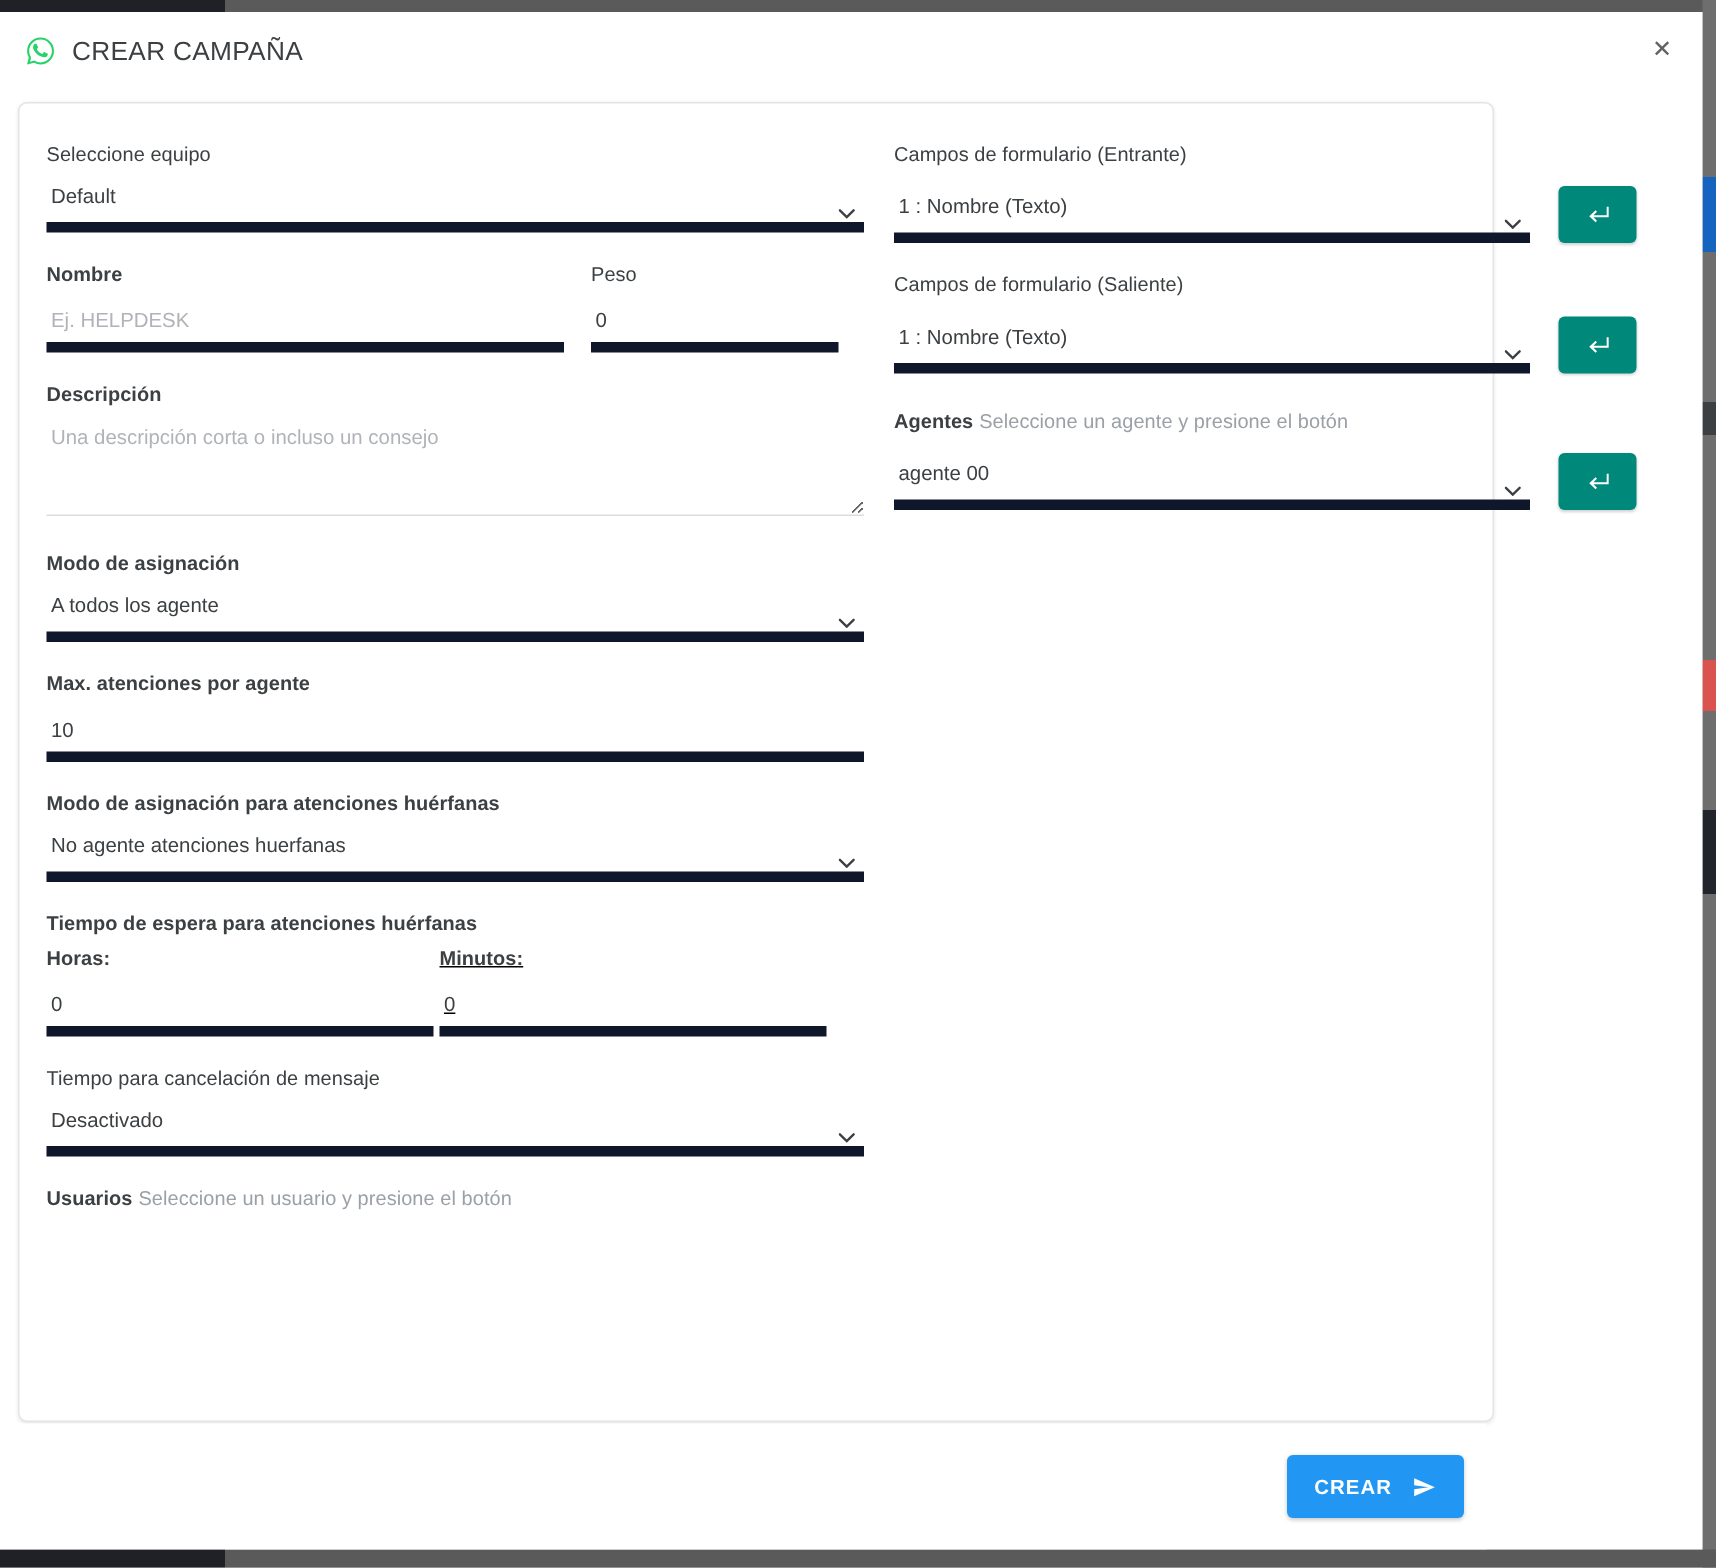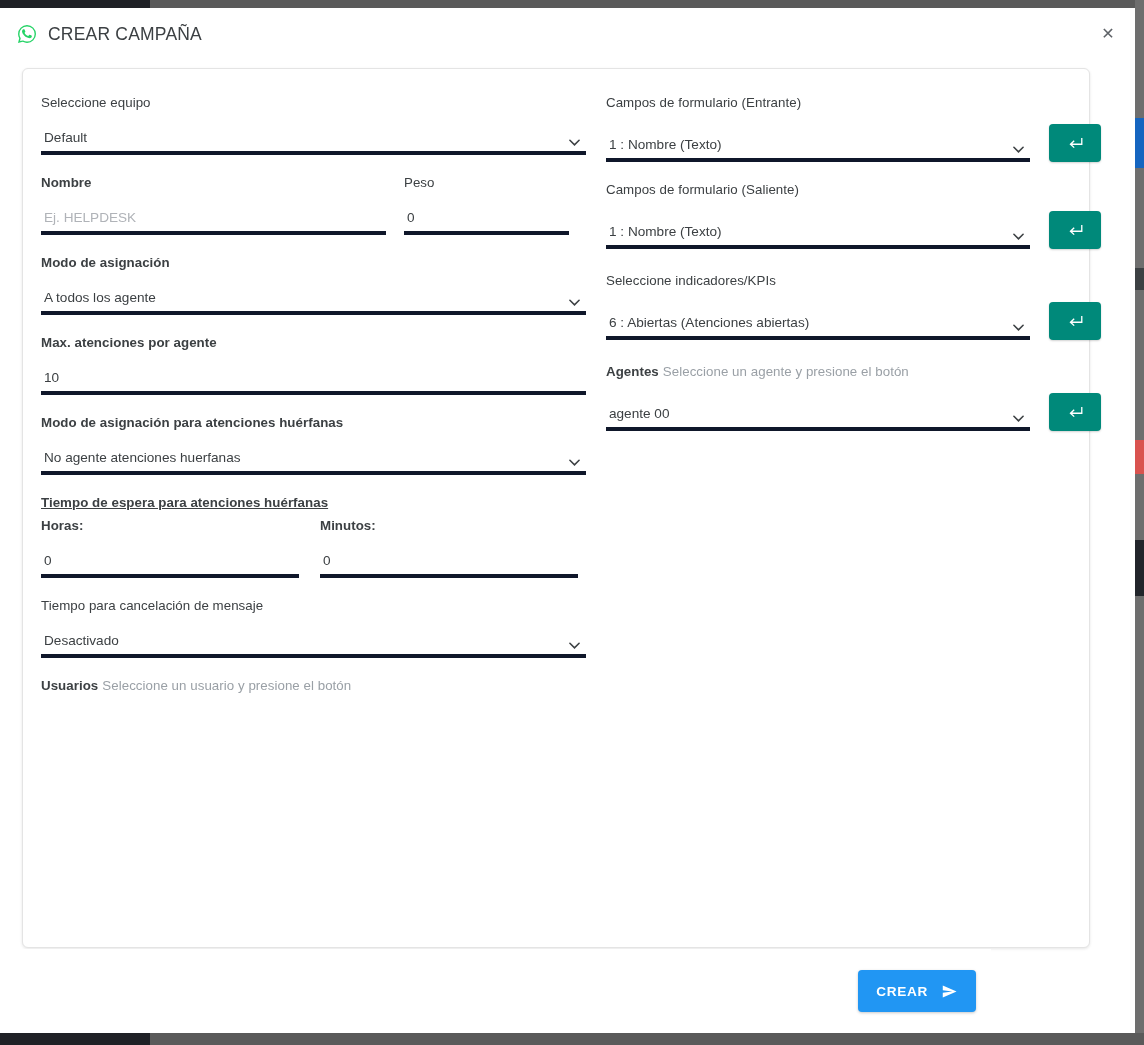--- a/index.html
+++ b/index.html
@@ -63,22 +63,22 @@
     cursor: pointer;
     color: #5f6368;
     font-size: 16px;
     line-height: 1;
     background: none; border: none;
   }
 
   
   .card {
     position: absolute;
-    left: 22px; top: 60px;
-    width: 1068px; height: 880px;
+    left: 12px; top: 60px;
+    width: 984px; height: 880px;
     background: #fff;
     border: 1px solid #e4e4e4;
     border-radius: 6px;
     box-shadow: 0 1px 3px rgba(0,0,0,.10);
   }
 
   .cols { display: flex; padding: 26px 18px 0 18px; }
   .col-left  { width: 545px; flex: none; padding-right: 0px; }
   .col-right { width: 515px; flex: none; padding-left: 20px; }
 
@@ -90,24 +90,23 @@
     font-weight: 600;
     display: block;
     margin-bottom: 14px;
     letter-spacing: .05px;
   }
   .lbl-reg { font-weight: 400; }
   .lbl-hint { font-weight: 400; color: #9aa0a6; margin-left: 4px; }
 
   .uline {
     position: relative;
-    border-bottom: 4px solid #0f172a;
+    border-bottom: 7px solid #0f172a;
     height: 31px;
     display: flex;
-    align-items: flex-end;
   }
   .uline input,
   .uline .valtext {
     border: none; outline: none; background: transparent;
     font-family: "Liberation Sans", sans-serif;
     font-size: 13.6px;
     color: #3c4043;
     padding: 0 0 6px 3px;
     width: 100%;
     line-height: 1;
@@ -135,21 +134,21 @@
     background: transparent;
     display: block;
   }
   textarea.desc::placeholder { color: #b0b3b8; }
 
   
   .row2 { display: flex; }
   .row2 > .cellA { width: 345px; flex: none; }
   .row2 > .cellB { width: 165px; flex: none; margin-left: 18px; }
   .row2b > .cellA { width: 258px; flex: none; }
-  .row2b > .cellB { width: 258px; flex: none; margin-left: 21px; }
+  .row2b > .cellB { width: 258px; flex: none; margin-left: 4px; text-decoration: underline; }
 
   
   .inline { display: flex; align-items: flex-end; }
   .inline .grow { flex: 1; }
   .addbtn {
     flex: none;
     width: 52px; height: 38px;
     margin-left: 19px;
     margin-bottom: 0px;
     background: #00897a;
@@ -238,20 +237,24 @@
             </div>
           </div>
           <div class="cellB">
             <span class="lbl lbl-reg">Peso</span>
             <div class="uline">
               <input type="text" value="0" style="">
             </div>
           </div>
         </div>
 
+        <div class="field" style="margin-bottom:24px;">
+          <span class="lbl">Descripción</span>
+          <textarea class="desc" placeholder="Una descripción corta o incluso un consejo" style=""></textarea>
+        </div>
 
         <div class="field">
           <span class="lbl">Modo de asignación</span>
           <div class="sel-wrap">
             <div class="uline">
               <span class="valtext">A todos los agente</span>
             </div>
             <svg class="chev" viewBox="0 0 12 7">
                 <path d="M1 1l5 5 5-5" stroke="#3c4043" stroke-width="1.7" fill="none" stroke-linecap="round"></path>
               </svg>
@@ -271,21 +274,21 @@
             <div class="uline">
               <span class="valtext">No agente atenciones huerfanas</span>
             </div>
             <svg class="chev" viewBox="0 0 12 7">
                 <path d="M1 1l5 5 5-5" stroke="#3c4043" stroke-width="1.7" fill="none" stroke-linecap="round"></path>
               </svg>
           </div>
         </div>
 
         <div class="field">
-          <span class="lbl" style="margin-bottom:8px;text-decoration:underline;">Tiempo de espera para atenciones huérfanas</span>
+          <span class="lbl" style="margin-bottom:8px;">Tiempo de espera para atenciones huérfanas</span>
           <div class="row2 row2b">
             <div class="cellA">
               <span class="lbl">Horas:</span>
               <div class="uline">
                 <input type="text" value="0" style="">
               </div>
             </div>
             <div class="cellB">
               <span class="lbl">Minutos:</span>
               <div class="uline">
@@ -348,38 +351,20 @@
                 </svg>
             </div>
             <button class="addbtn">
               <svg viewBox="0 0 16 16">
                   <path d="M14 2v6H4.6l2.5-2.5-1-1L1.6 8.7l4.5 4.2 1-1-2.5-2.4H15.4V2z" fill="#fff"></path>
                 </svg>
             </button>
           </div>
         </div>
 
-        <div class="field" style="margin-top:24px;">
-          <span class="lbl lbl-reg">Seleccione indicadores/KPIs</span>
-          <div class="inline">
-            <div class="grow sel-wrap">
-              <div class="uline">
-                <span class="valtext">6 : Abiertas (Atenciones abiertas)</span>
-              </div>
-              <svg class="chev" viewBox="0 0 12 7">
-                  <path d="M1 1l5 5 5-5" stroke="#3c4043" stroke-width="1.7" fill="none" stroke-linecap="round"></path>
-                </svg>
-            </div>
-            <button class="addbtn">
-              <svg viewBox="0 0 16 16">
-                  <path d="M14 2v6H4.6l2.5-2.5-1-1L1.6 8.7l4.5 4.2 1-1-2.5-2.4H15.4V2z" fill="#fff"></path>
-                </svg>
-            </button>
-          </div>
-        </div>
 
         <div class="field" style="margin-top:24px;">
           <span class="lbl">
             <span>Agentes</span><span class="lbl-hint">Seleccione un agente y presione el botón</span>
           </span>
           <div class="inline">
             <div class="grow sel-wrap">
               <div class="uline">
                 <span class="valtext">agente 00</span>
               </div>

